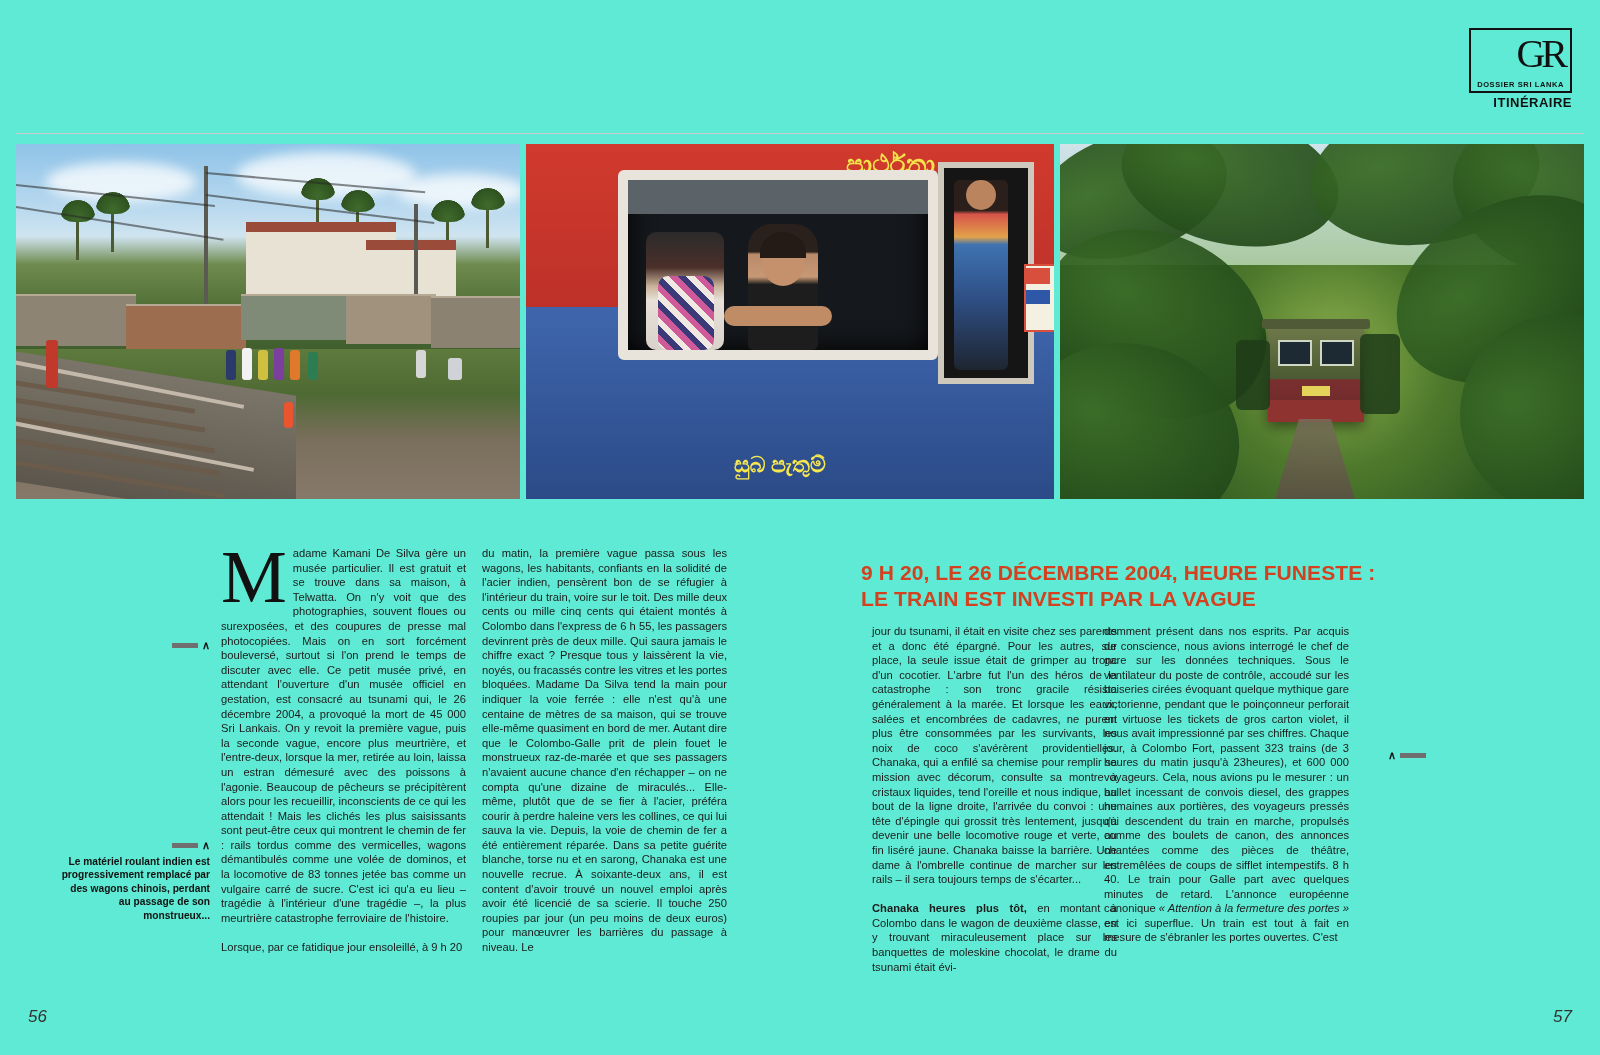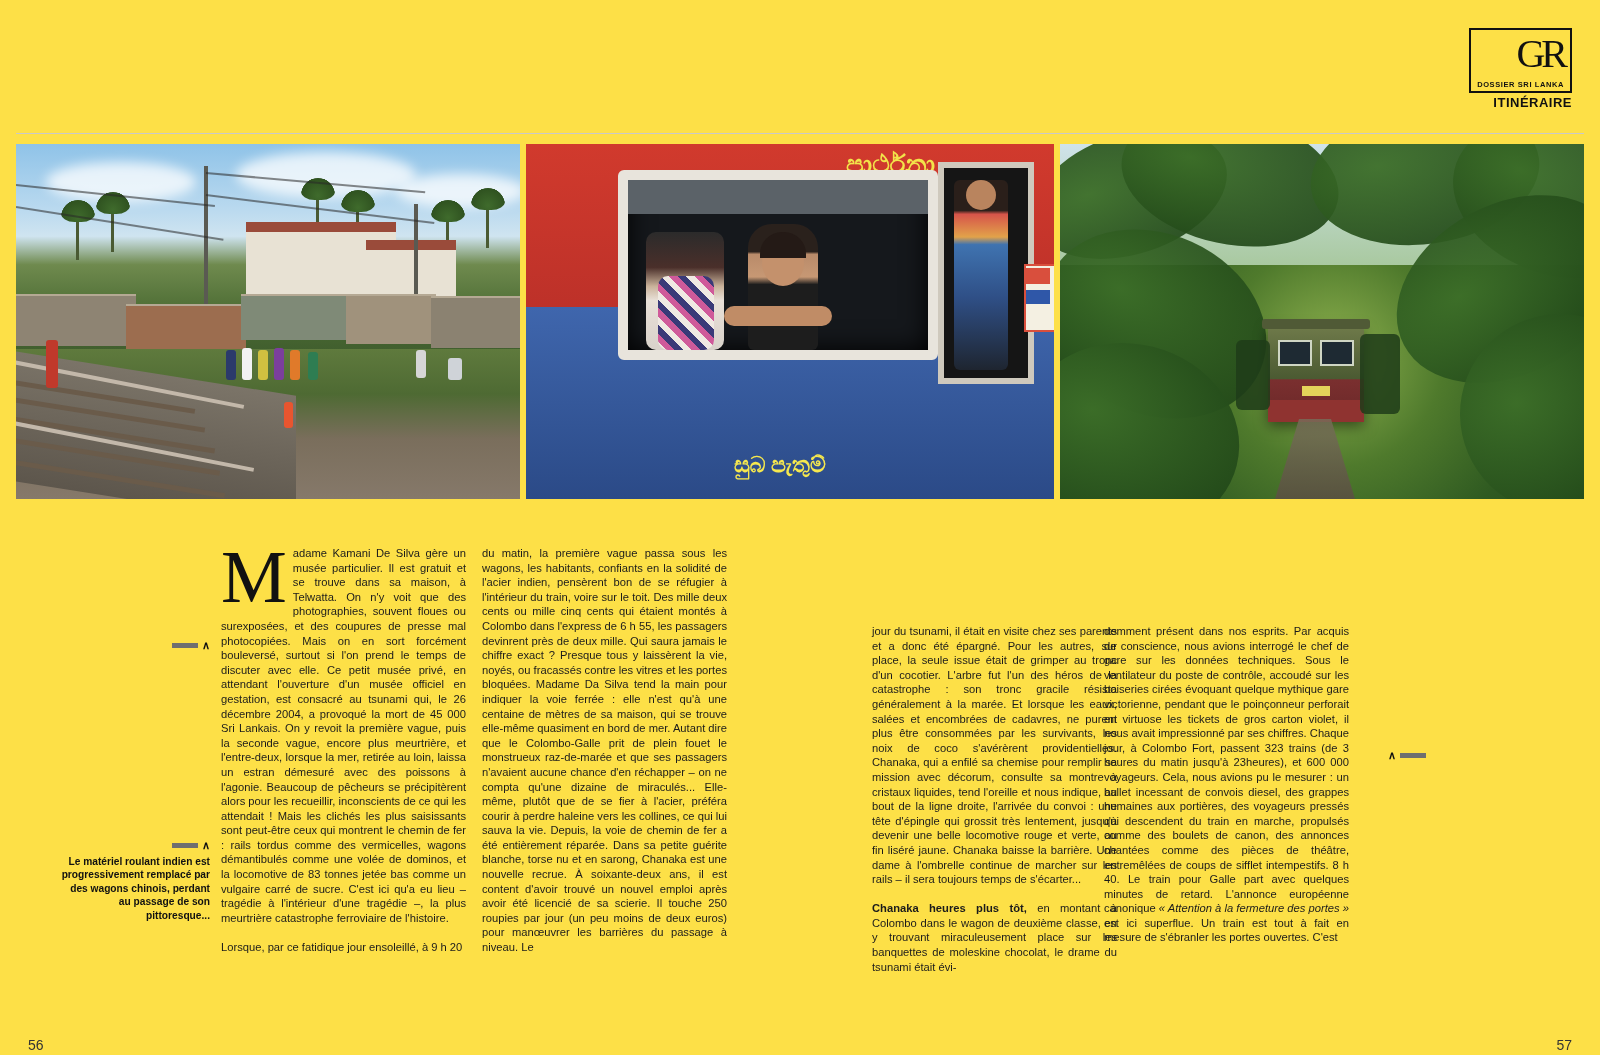--- a/index.html
+++ b/index.html
@@ -11,21 +11,21 @@
     width: 1600px;
     height: 1055px;
     font-family: "Liberation Sans", sans-serif;
     color: #1a1a1a;
     position: relative;
     overflow: hidden;
   }
   .page {
     position: absolute;
     inset: 0;
-    background: #fde047;
+    background: #5eead4;
     padding-left: 40px;
   }
 
   
   .masthead {
     position: absolute;
     right: 28px;
     top: 28px;
     text-align: right;
   }
@@ -282,24 +282,25 @@
     letter-spacing: 0.1px;
     font-family: "Liberation Sans", sans-serif;
   }
 
   .bold-lead { font-weight: 700; }
   .ital { font-style: italic; }
 
   
   .folio {
     position: absolute;
-    bottom: 2px;
-    font-size: 14px;
+    bottom: 28px;
+    font-size: 17px;
     color: #333;
     font-weight: 400;
+    font-style: italic;
   }
   .folio.left { left: 28px; }
   .folio.right { right: 28px; }
 
   .gutter {
     position: absolute;
     left: 799px; top: 0; bottom: 0; width: 2px;
     background: linear-gradient(180deg, rgba(0,0,0,0.0), rgba(0,0,0,0.0));
   }
 </style>
@@ -428,35 +429,36 @@
   </div>
 
   <div class="content">
 
     <div class="caption" style="left:42px; top:118px;">
       <span class="cap-mark"><span class="bar"></span><span class="caret">∧</span></span>
     </div>
 
     <div class="caption" style="left:42px; top:318px;">
       <span class="cap-mark"><span class="bar"></span><span class="caret">∧</span></span>
-      <span>Le matériel roulant indien est progressivement remplacé par des wagons chinois, perdant au passage de son pittoresque...</span>
+      <span>Le matériel roulant indien est progressivement remplacé par des wagons chinois, perdant au passage de son monstrueux...</span>
     </div>
 
     <div class="col" style="left:205px; top:26px; width:245px;">
       <span class="dropcap">M</span>
       <p>adame Kamani De Silva gère un musée particulier. Il est gratuit et se trouve dans sa maison, à Telwatta. On n'y voit que des photographies, souvent floues ou surexposées, et des coupures de presse mal photocopiées. Mais on en sort forcément bouleversé, surtout si l'on prend le temps de discuter avec elle. Ce petit musée privé, en attendant l'ouverture d'un musée officiel en gestation, est consacré au tsunami qui, le 26 décembre 2004, a provoqué la mort de 45 000 Sri Lankais. On y revoit la première vague, puis la seconde vague, encore plus meurtrière, et l'entre-deux, lorsque la mer, retirée au loin, laissa un estran démesuré avec des poissons à l'agonie. Beaucoup de pêcheurs se précipitèrent alors pour les recueillir, inconscients de ce qui les attendait ! Mais les clichés les plus saisissants sont peut-être ceux qui montrent le chemin de fer : rails tordus comme des vermicelles, wagons démantibulés comme une volée de dominos, et la locomotive de 83 tonnes jetée bas comme un vulgaire carré de sucre. C'est ici qu'a eu lieu – tragédie à l'intérieur d'une tragédie –, la plus meurtrière catastrophe ferroviaire de l'histoire.</p>
       <p style="margin-top:14.6px;">Lorsque, par ce fatidique jour ensoleillé, à 9 h 20</p>
     </div>
 
     <div class="col" style="left:466px; top:26px; width:245px;">
       <p>du matin, la première vague passa sous les wagons, les habitants, confiants en la solidité de l'acier indien, pensèrent bon de se réfugier à l'intérieur du train, voire sur le toit. Des mille deux cents ou mille cinq cents qui étaient montés à Colombo dans l'express de 6 h 55, les passagers devinrent près de deux mille. Qui saura jamais le chiffre exact ? Presque tous y laissèrent la vie, noyés, ou fracassés contre les vitres et les portes bloquées. Madame Da Silva tend la main pour indiquer la voie ferrée : elle n'est qu'à une centaine de mètres de sa maison, qui se trouve elle-même quasiment en bord de mer. Autant dire que le Colombo-Galle prit de plein fouet le monstrueux raz-de-marée et que ses passagers n'avaient aucune chance d'en réchapper – on ne compta qu'une dizaine de miraculés... Elle-même, plutôt que de se fier à l'acier, préféra courir à perdre haleine vers les collines, ce qui lui sauva la vie. Depuis, la voie de chemin de fer a été entièrement réparée. Dans sa petite guérite blanche, torse nu et en sarong, Chanaka est une nouvelle recrue. À soixante-deux ans, il est content d'avoir trouvé un nouvel emploi après avoir été licencié de sa scierie. Il touche 250 roupies par jour (un peu moins de deux euros) pour manœuvrer les barrières du passage à niveau. Le</p>
     </div>
 
     <div class="gutter"></div>
 
+    <div class="headline">9 H 20, LE 26 DÉCEMBRE 2004, HEURE FUNESTE : LE TRAIN EST INVESTI PAR LA VAGUE</div>
 
     <div class="col" style="left:856px; top:104px; width:245px;">
       <p>jour du tsunami, il était en visite chez ses parents et a donc été épargné. Pour les autres, sur place, la seule issue était de grimper au tronc d'un cocotier. L'arbre fut l'un des héros de la catastrophe : son tronc gracile résista généralement à la marée. Et lorsque les eaux, salées et encombrées de cadavres, ne purent plus être consommées par les survivants, les noix de coco s'avérèrent providentielles. Chanaka, qui a enfilé sa chemise pour remplir sa mission avec décorum, consulte sa montre à cristaux liquides, tend l'oreille et nous indique, au bout de la ligne droite, l'arrivée du convoi : une tête d'épingle qui grossit très lentement, jusqu'à devenir une belle locomotive rouge et verte, au fin liséré jaune. Chanaka baisse la barrière. Une dame à l'ombrelle continue de marcher sur les rails – il sera toujours temps de s'écarter...</p>
       <p style="margin-top:14.6px;">
         <span class="bold-lead">Chanaka heures plus tôt,</span><span> en montant à Colombo dans le wagon de deuxième classe, en y trouvant miraculeusement place sur les banquettes de moleskine chocolat, le drame du tsunami était évi-</span>
       </p>
     </div>
 
     <div class="col" style="left:1088px; top:104px; width:245px;">
       <p><span>demment présent dans nos esprits. Par acquis de conscience, nous avions interrogé le chef de gare sur les données techniques. Sous le ventilateur du poste de contrôle, accoudé sur les boiseries cirées évoquant quelque mythique gare victorienne, pendant que le poinçonneur perforait en virtuose les tickets de gros carton violet, il nous avait impressionné par ses chiffres. Chaque jour, à Colombo Fort, passent 323 trains (de 3 heures du matin jusqu'à 23heures), et 600 000 voyageurs. Cela, nous avions pu le mesurer : un ballet incessant de convois diesel, des grappes humaines aux portières, des voyageurs pressés qui descendent du train en marche, propulsés comme des boulets de canon, des annonces chantées comme des pièces de théâtre, entremêlées de coups de sifflet intempestifs. 8 h 40. Le train pour Galle part avec quelques minutes de retard. L'annonce européenne canonique </span><span class="ital">« Attention à la fermeture des portes »</span><span> est ici superflue. Un train est tout à fait en mesure de s'ébranler les portes ouvertes. C'est</span></p>

